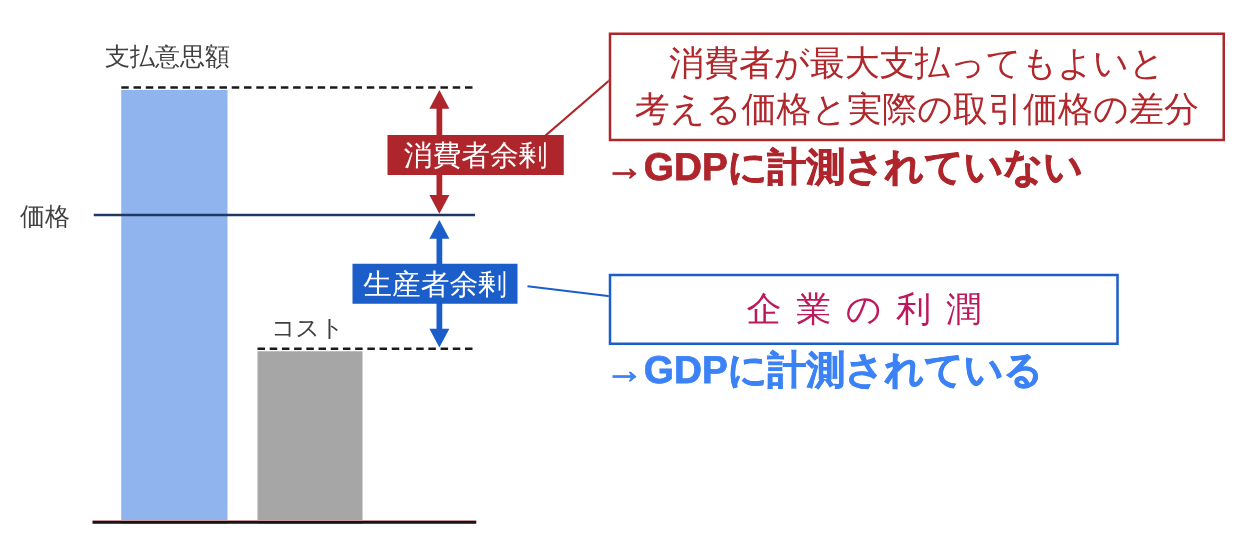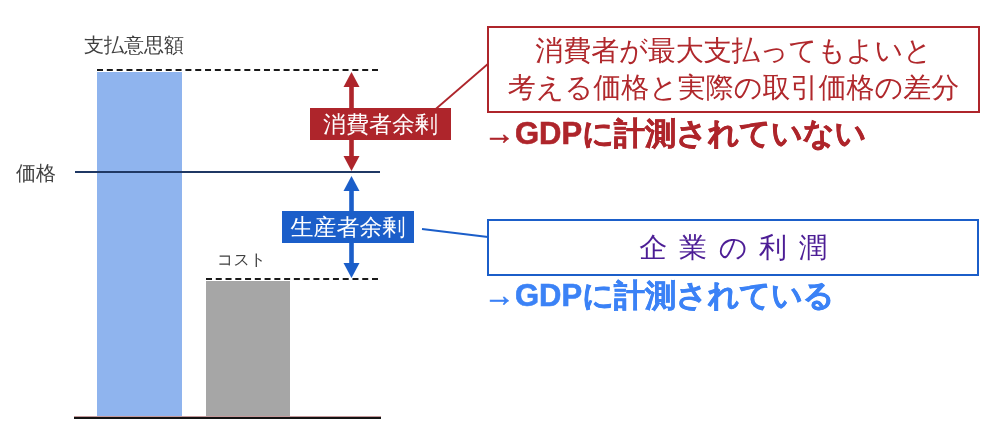--- a/index.html
+++ b/index.html
@@ -14,33 +14,33 @@
   
   .dash-wtp{left:97px;top:69px;width:281px;height:0;border-top:2px dashed #1a1a1a;}
   .dash-cost{left:206px;top:278px;width:172px;height:0;border-top:2px dashed #1a1a1a;}
   .price-line{left:75px;top:171px;width:305px;height:2px;background:#1f3864;}
   .baseline{left:74px;top:416px;width:307px;height:3px;
     background:linear-gradient(to bottom,#c59a9c 0,#c59a9c 1px,#141414 1px);}
   
   .lab{color:#404040;white-space:nowrap;}
   .lab-wtp{left:84px;top:32px;font-size:20px;}
   .lab-price{left:16px;top:160px;font-size:20px;}
-  .lab-cost{left:217px;top:250px;font-size:16px;}
+  .lab-cost{left:217px;top:250px;font-size:19px;}
   
   .badge{display:flex;align-items:center;justify-content:center;color:#fff;
     font-size:23px;white-space:nowrap;box-sizing:border-box;}
   .badge-cs{left:282px;top:108px;width:141px;height:32px;background:#ae252b;margin-left:28px;}
   .badge-ps{left:282px;top:211px;width:132px;height:32px;background:#1b5ec9;}
   
   .note{box-sizing:border-box;display:flex;flex-direction:column;align-items:center;
     justify-content:center;text-align:center;background:#fff;margin-top:12px;}
   .note-cs{left:487px;top:14px;width:493px;height:87px;border:2px solid #ae252b;
     color:#b0282c;font-size:28px;line-height:1.32;}
-  .note-ps{left:487px;top:207px;width:492px;height:57px;border:2px solid #1b5ec9;
-    color:#4c1d95;font-size:28px;letter-spacing:0.42em;text-indent:0.42em;text-align:right;}
+  .note-ps{left:487px;top:207px;width:408px;height:57px;border:2px solid #1b5ec9;
+    color:#be185d;font-size:28px;letter-spacing:0.42em;text-indent:0.42em;text-align:right;}
   .gdp{font-weight:900;font-size:31px;white-space:nowrap;
     -webkit-text-stroke:0.6px currentColor;}
   .gdp-cs{left:484px;top:113px;color:#ae252b;}
   .gdp-ps{left:484px;top:275px;color:#3b82f6;}
   .note-line{display:block;}
   svg{display:block;}
 </style>
 </head>
 <body>
 

